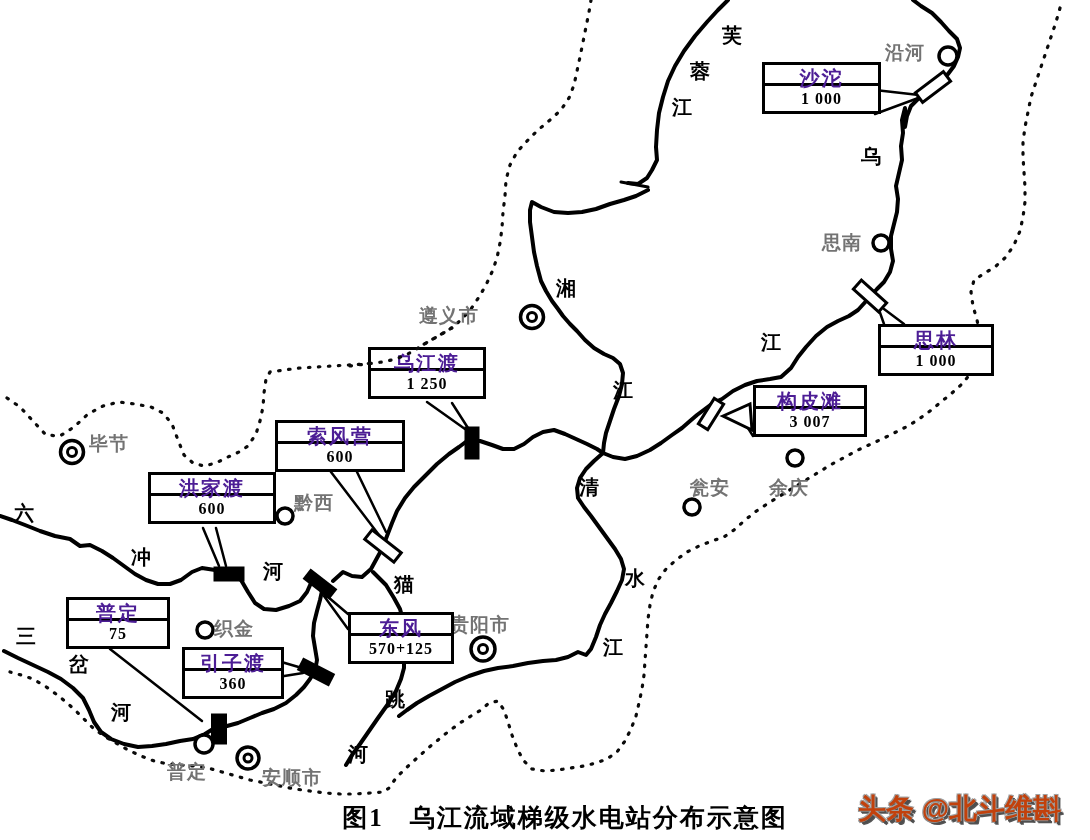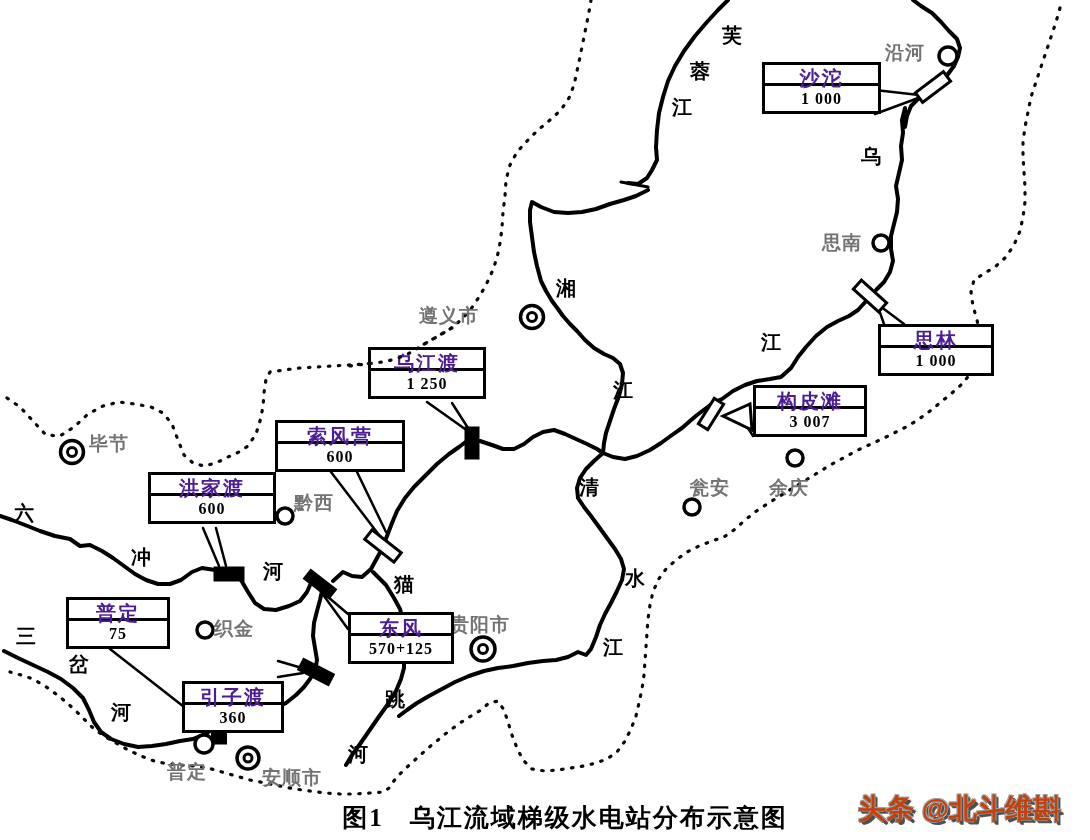--- a/index.html
+++ b/index.html
@@ -124,21 +124,21 @@
     <div class="row-cap">600</div>
   </div>
   <div class="station" style="left:348px;top:612px;width:100px;">
     <div class="row-name">东风</div>
     <div class="row-cap">570+125</div>
   </div>
   <div class="station" style="left:66px;top:597px;width:98px;">
     <div class="row-name">普定</div>
     <div class="row-cap">75</div>
   </div>
-  <div class="station" style="left:182px;top:681px;width:96px;">
+  <div class="station" style="left:182px;top:647px;width:96px;">
     <div class="row-name">引子渡</div>
     <div class="row-cap">360</div>
   </div>
 
   <svg class="overlay-svg" width="130" height="60" viewBox="340 320 130 60" style="left:340px;top:320px;">
     <path d="M 350,366 L 366,364 L 382,362 L 396,359 L 412,352 L 426,343 L 440,335 L 452,328" fill="none" stroke="#0a0a0a" stroke-width="3.2" stroke-dasharray="1.5 8.5" stroke-linecap="round"></path>
   </svg>
 
   <div class="city-label" style="left:885px;top:40px;">沿河</div>
   <div class="city-label" style="left:822px;top:230px;">思南</div>

